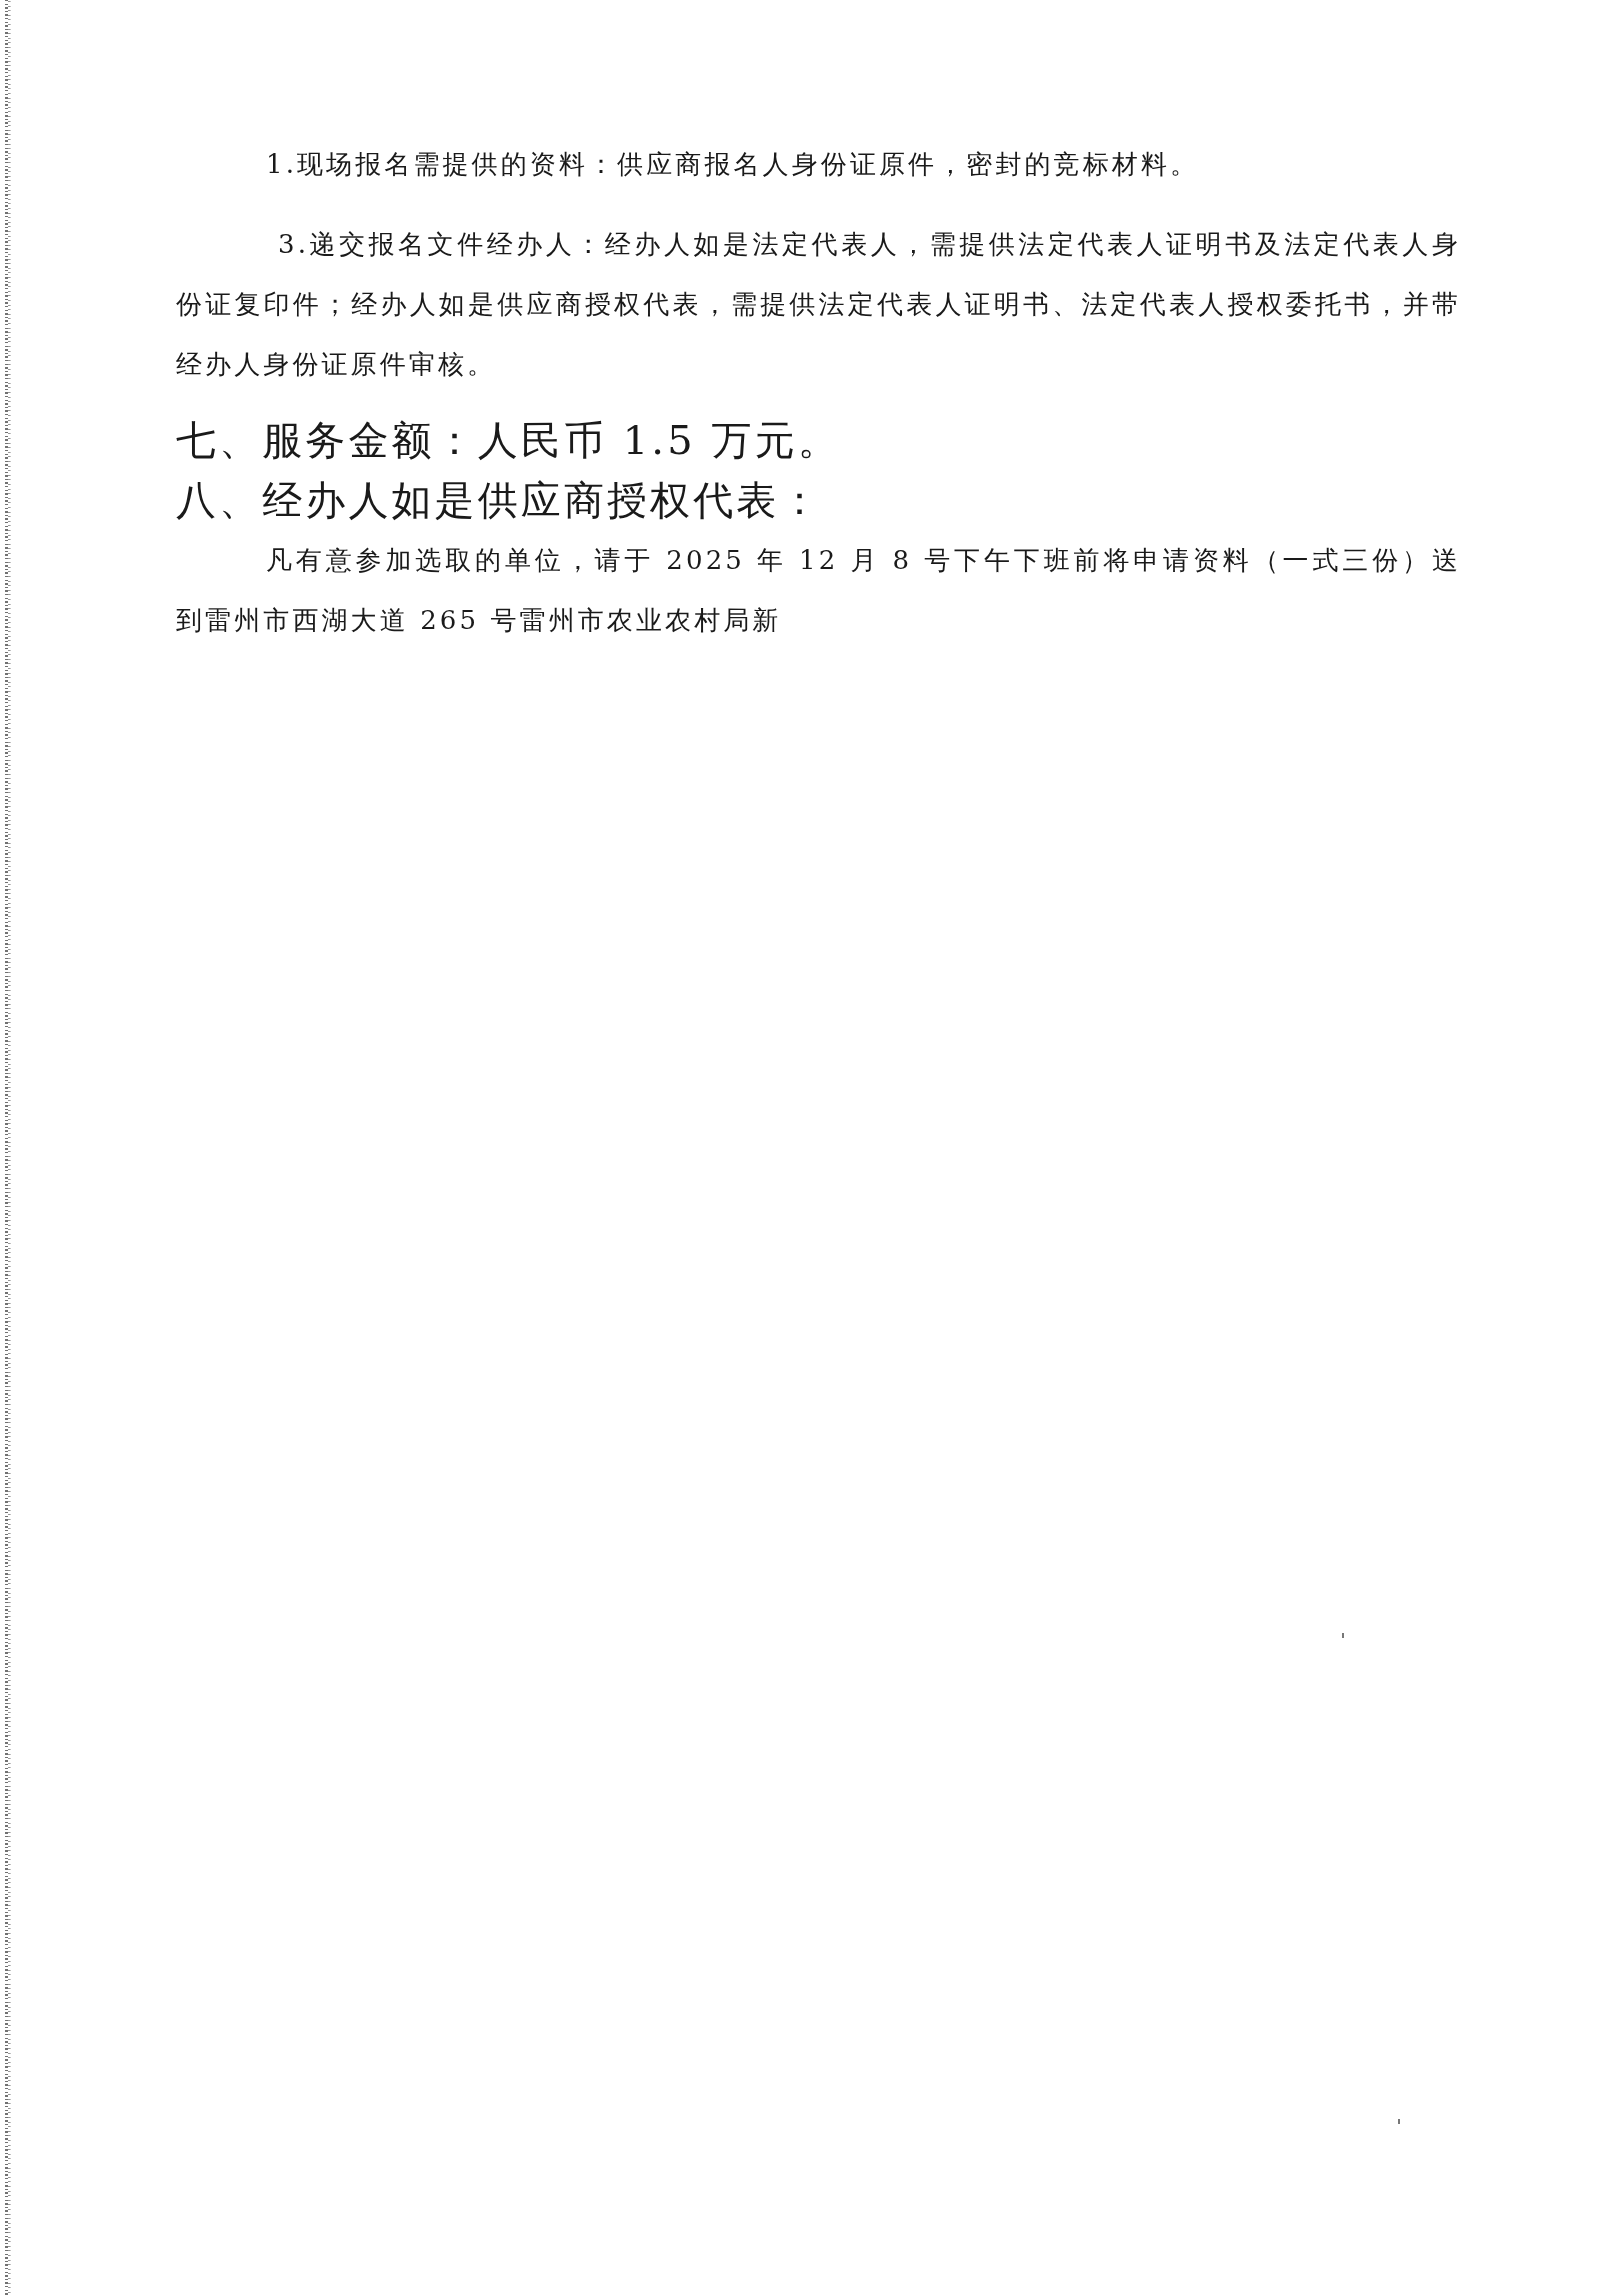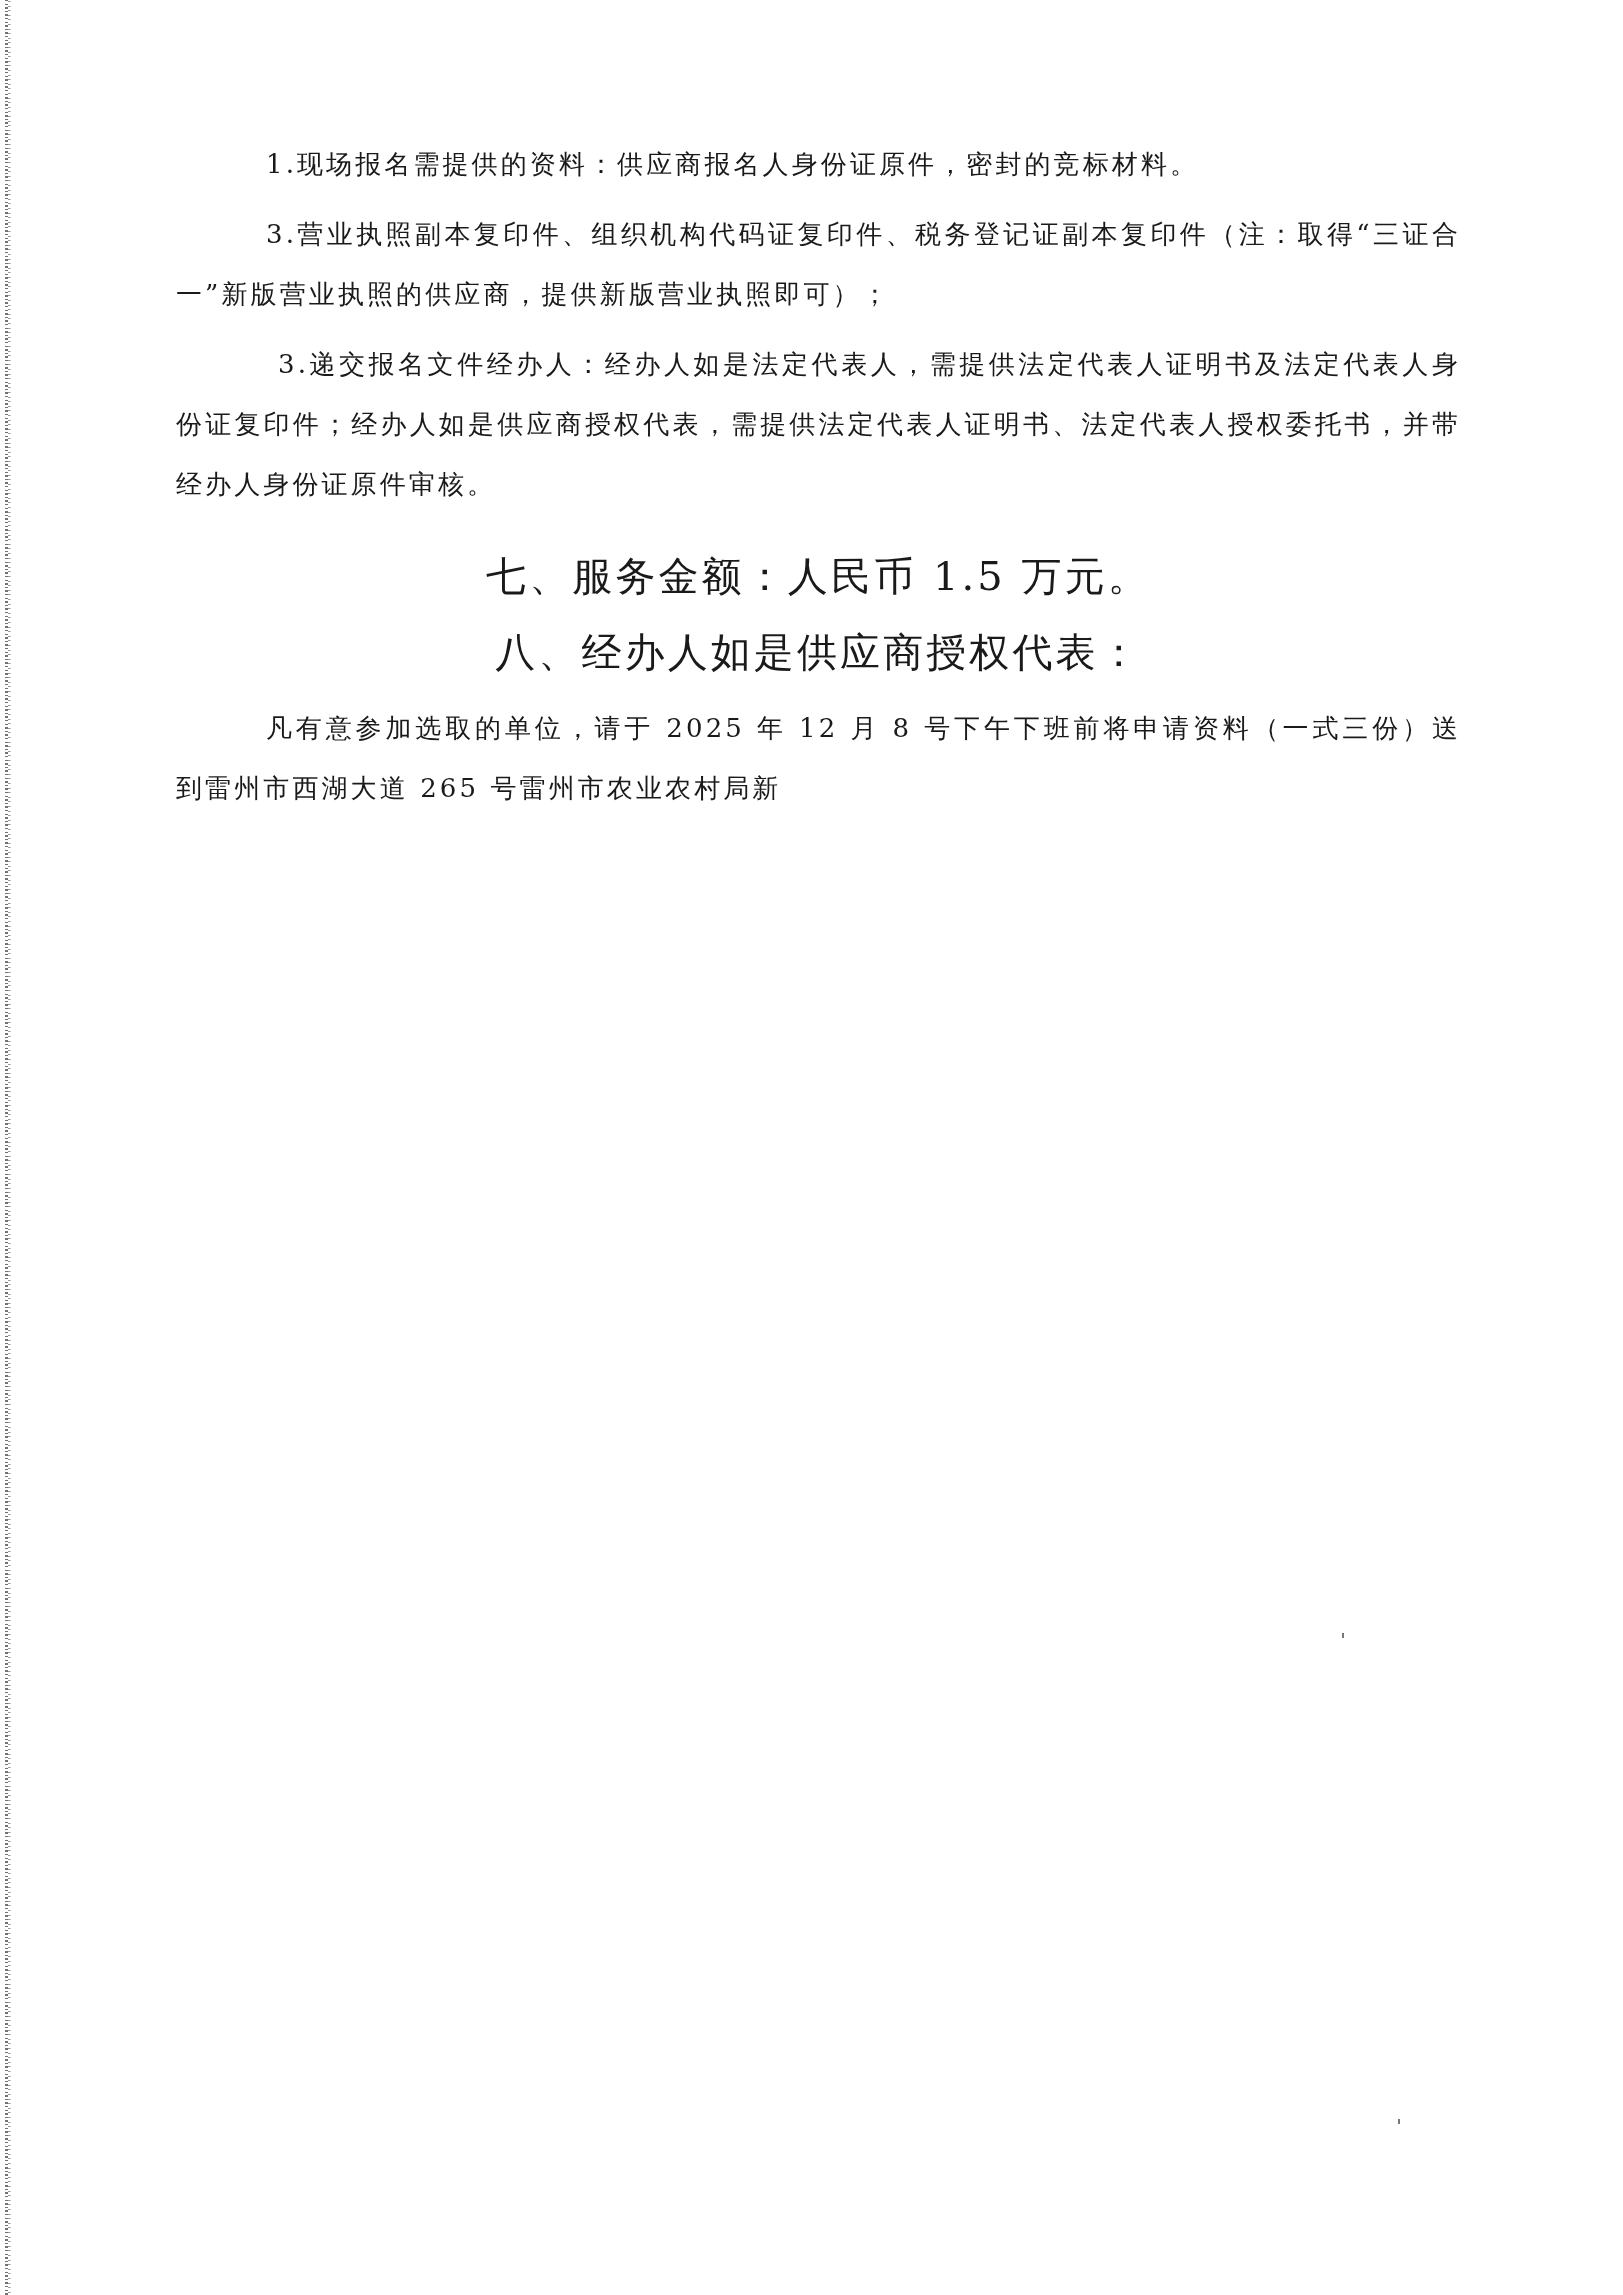--- a/index.html
+++ b/index.html
@@ -21,38 +21,37 @@
   .page {
     position: absolute; left: 176px; top: 134px; width: 1285px;
   }
   .para {
     font-size: 26px; line-height: 60px; letter-spacing: 3.1px;
     text-align: justify; text-align-last: left; margin: 0;
   }
   .indent { text-indent: 90px; }
   .indent-wide { text-indent: 102px; }
   .spread { text-align-last: justify; }
-  .heading { margin: 16px; font-size: 40px; line-height: 60px; letter-spacing: 3.1px; text-align: center; }
+  .heading { margin: 0; font-size: 40px; line-height: 60px; letter-spacing: 3.1px; }
   .gap-sm { height: 5.1px; }
   .gap-md { height: 15.3px; }
   .speck { position: absolute; width: 2px; height: 5.1px; background: #777; }
 </style>
 </head>
 <body>
 
 <div class="binding-edge"></div>
 
 <div class="page">
 
   <p class="para indent">1.现场报名需提供的资料：供应商报名人身份证原件，密封的竞标材料。</p>
   <div class="gap-sm"></div>
 
   <div class="gap-sm"></div>
 
-  <p class="para indent">3.营业执照副本复印件、组织机构代码证复印件、税务登记证副本复印件（注：取得“三证合一”新版营业执照的供应商，提供新版营业执照即可）；</p>
   <div class="gap-sm"></div>
 
   <div class="gap-sm"></div>
 
   <p class="para indent-wide">3.递交报名文件经办人：经办人如是法定代表人，需提供法定代表人证明书及法定代表人身份证复印件；经办人如是供应商授权代表，需提供法定代表人证明书、法定代表人授权委托书，并带经办人身份证原件审核。</p>
   <div class="gap-md"></div>
 
   <p class="heading">七、服务金额：人民币 1.5 万元。</p>
   <p class="heading">八、经办人如是供应商授权代表：</p>
   <p class="para indent">凡有意参加选取的单位，请于 2025 年 12 月 8 号下午下班前将申请资料（一式三份）送到雷州市西湖大道 265 号雷州市农业农村局新</p>

